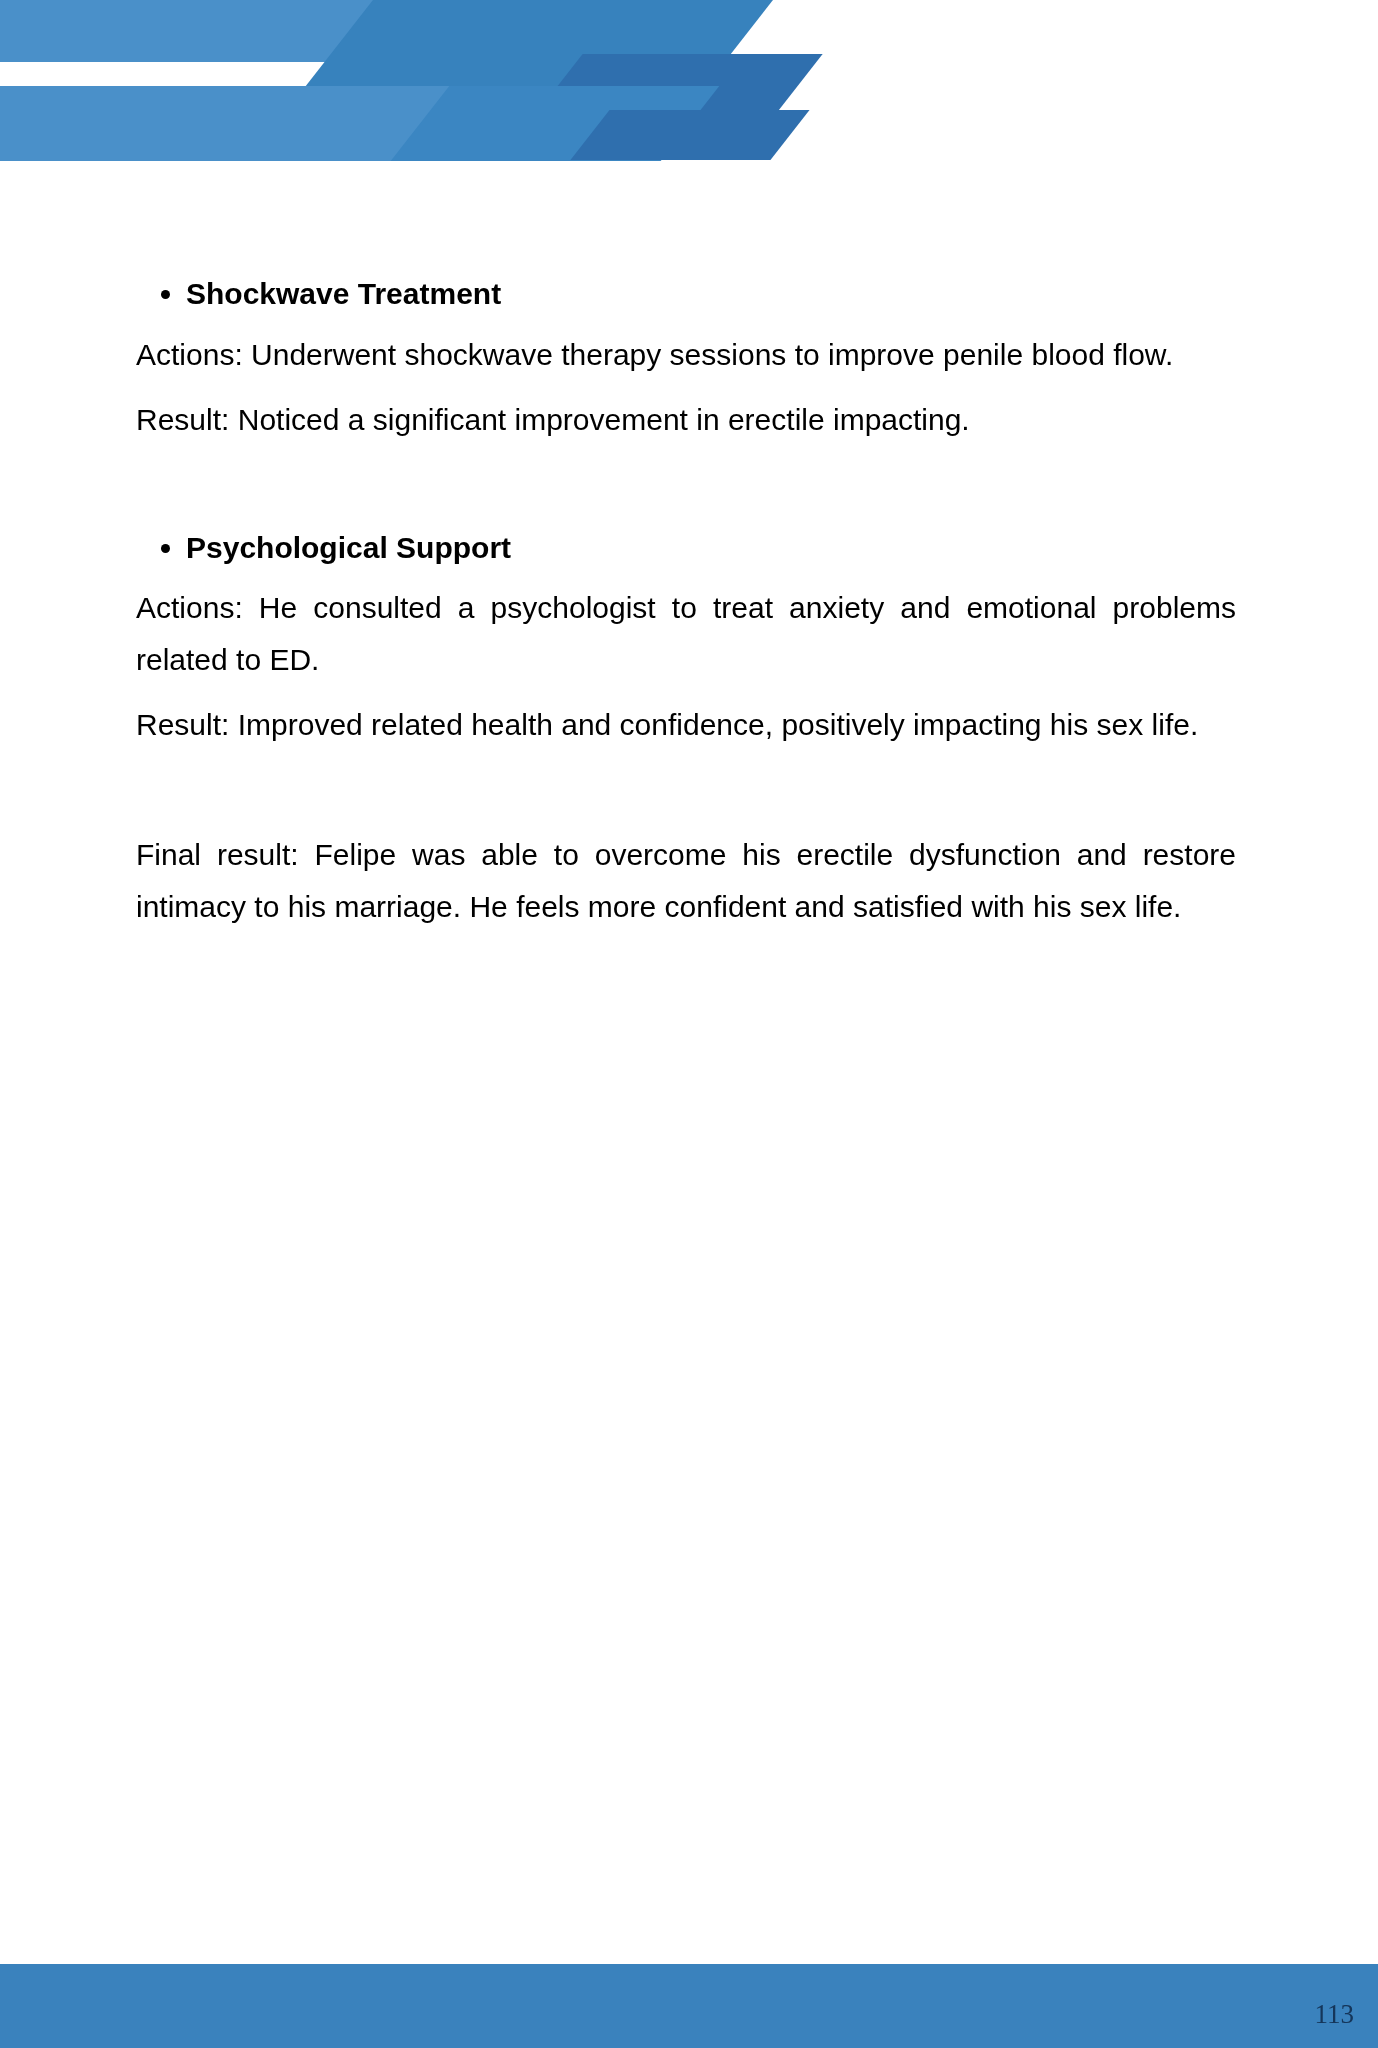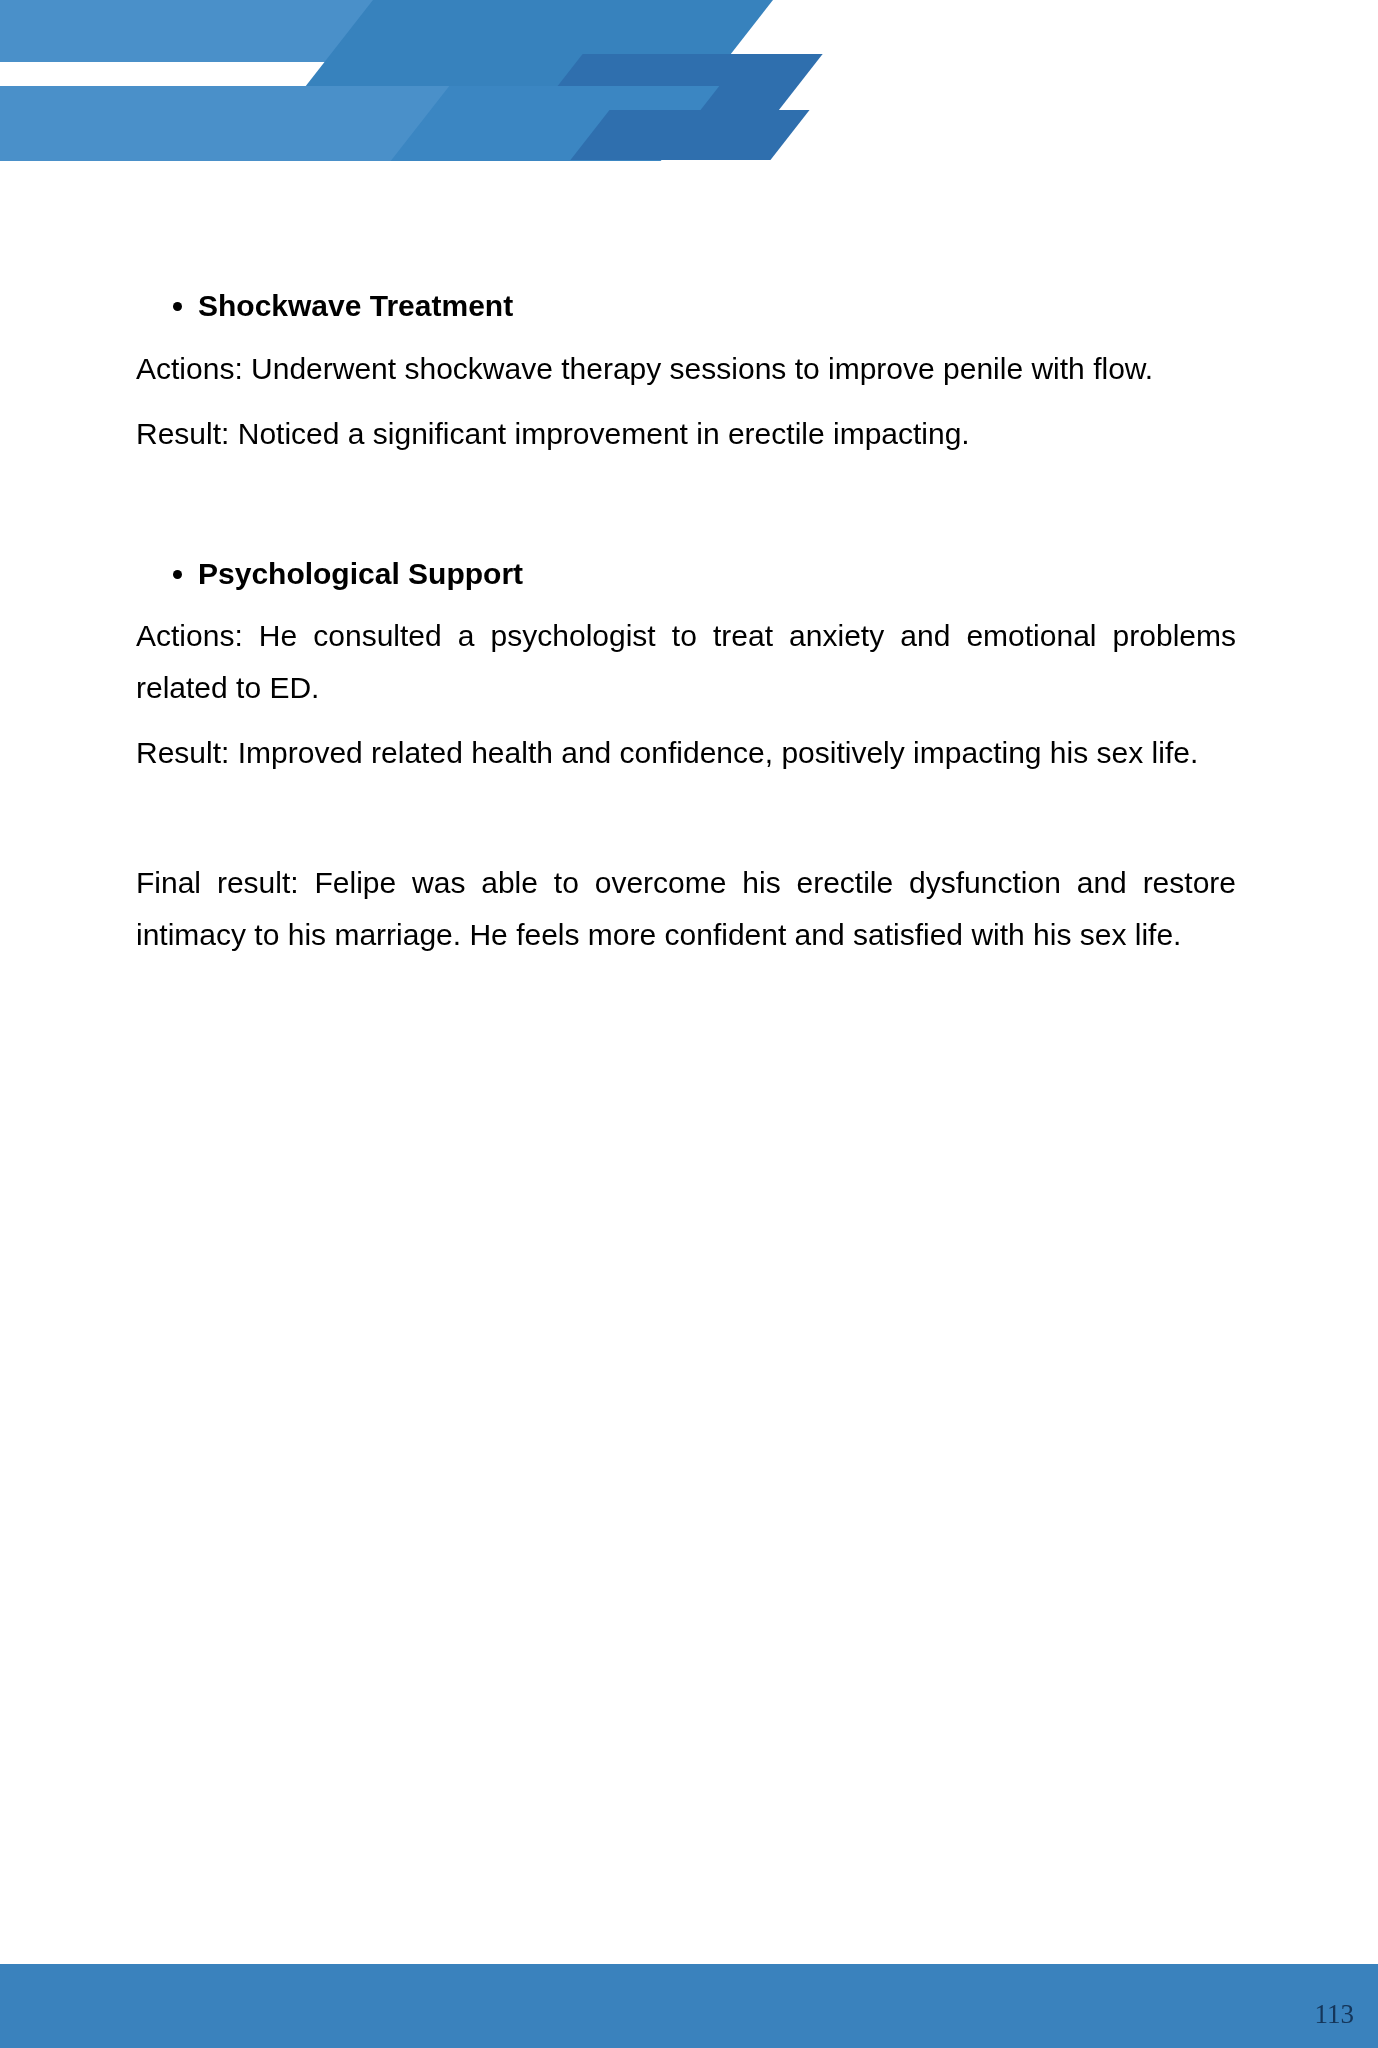--- a/index.html
+++ b/index.html
@@ -85,21 +85,21 @@
 
   
   .content {
     position: absolute;
     top: 270px;
     left: 136px;
     width: 1100px;
   }
 
   ul.bullets {
-    margin: 16px;
+    margin: 4px;
     padding: 0 0 0 46px;
     list-style: disc;
   }
   ul.bullets li {
     font-size: 30px;
     font-weight: bold;
     line-height: 1.35;
     margin: 0;
   }
 
@@ -146,21 +146,21 @@
   <div class="band band-e"></div>
 </div>
 
 <div class="content">
 
   <ul class="bullets">
     <li>Shockwave Treatment</li>
   </ul>
 
   <p class="para">
-    <span class="lead">Actions:</span><span> Underwent shockwave therapy sessions to improve penile with flow.</span>
+    <span class="lead">Actions:</span><span> Underwent shockwave therapy sessions to improve penile blood flow.</span>
   </p>
 
   <p class="para">
     <span class="lead">Result:</span><span> Noticed a significant improvement in erectile impacting.</span>
   </p>
 
   <div class="gap-lg"></div>
 
   <ul class="bullets">
     <li>Psychological Support</li>

